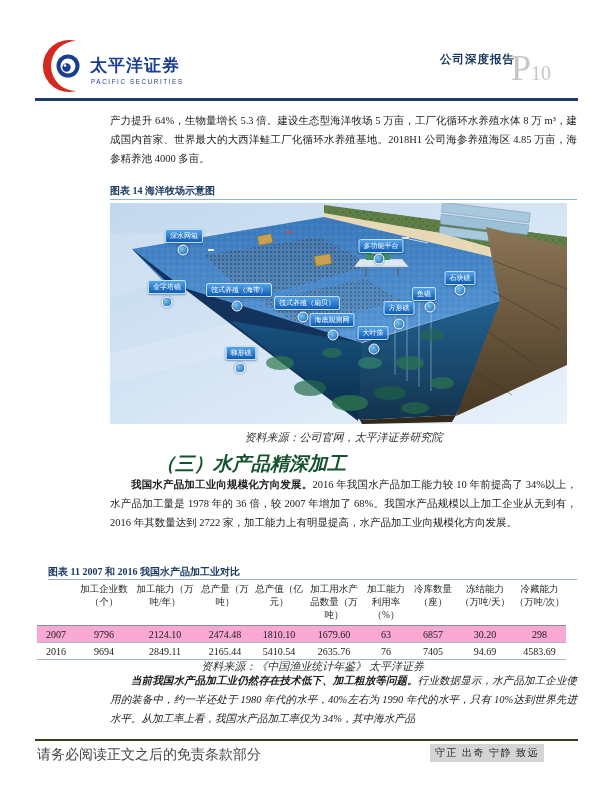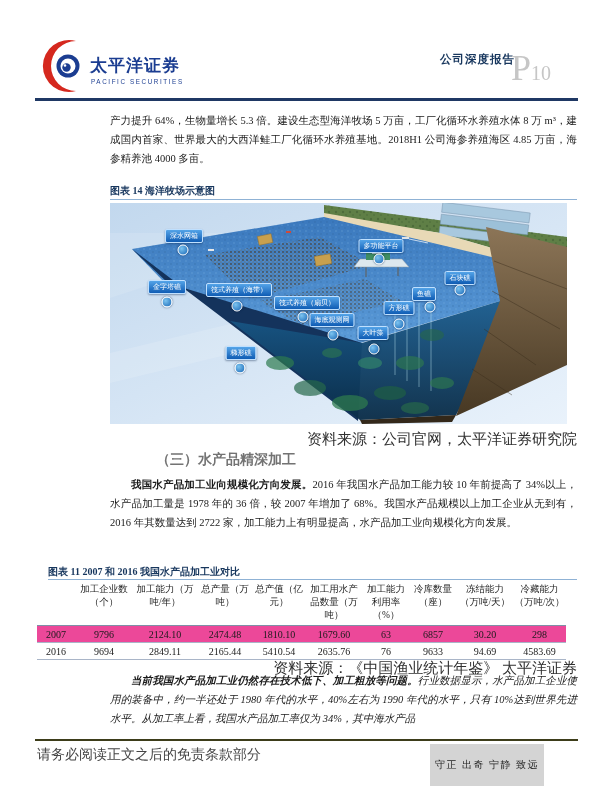--- a/index.html
+++ b/index.html
@@ -27,42 +27,42 @@
   .figure{position:absolute;left:110px;top:203px;width:457px;height:221px;overflow:hidden;}
   .figure svg{display:block;}
   .map-label{position:absolute;transform:translate(-50%,-50%);white-space:nowrap;
       font-family:"Liberation Sans","DejaVu Sans",sans-serif;font-size:7px;color:#fff;
       background:linear-gradient(#54a4e8,#0f5cb4);border:1px solid #bfe0ff;border-radius:2px;
       padding:1px 4px;box-shadow:0 1px 2px rgba(0,30,70,.4);}
   .map-marker{position:absolute;width:9px;height:9px;border-radius:50%;
       transform:translate(-50%,-50%);border:1.5px solid #ffffff;
       background:radial-gradient(circle at 35% 35%, #7cc4f0, #1765b5);
       box-shadow:0 0 2px rgba(0,30,70,.7);}
-  .source{position:absolute;width:467px;left:110px;text-align:right;font-size:15px;
-          color:#303030;}
+  .source{position:absolute;width:467px;left:110px;text-align:center;font-size:11px;
+          font-style:italic;color:#303030;}
   .src14{top:430px;}
   .src15{left:48px;width:529px;top:659px;}
   
-  .section-heading{position:absolute;left:156px;top:451px;font-size:14px;font-weight:bold;
-                   color:#737373;}
+  .section-heading{position:absolute;left:156px;top:451px;font-size:19px;font-weight:bold;
+                   color:#14532d;font-style:italic;}
   
   .cap15{left:48px;top:565px;}
   .cap15-rule{position:absolute;left:48px;top:579px;width:529px;height:1px;background:#8fb2d5;}
   table.cmp{position:absolute;left:37px;top:581px;width:529px;border-collapse:collapse;
             table-layout:fixed;font-size:10px;}
   table.cmp th{font-weight:normal;font-size:9.5px;line-height:13px;text-align:center;
                vertical-align:top;padding:2px 1px 3px;}
   table.cmp thead tr{border-bottom:1px solid #7f8fa6;}
   table.cmp td{text-align:center;height:16px;padding:0;border-bottom:1px solid #a9b5c8;}
-  table.cmp tbody tr.hl{background:#ec4899;}
+  table.cmp tbody tr.hl{background:#f9a8d4;}
   
   .footer-rule{position:absolute;left:35px;top:739px;width:543px;height:2px;background:#3d3d1a;}
   .disclaimer{position:absolute;left:37px;top:746px;font-size:14px;color:#454545;}
   .motto{position:absolute;left:430px;top:744px;background:#d4d4d4;color:#222;
-         font-size:10px;letter-spacing:1.5px;padding:14px 5px;}
+         font-size:10px;letter-spacing:1.5px;padding:2px 5px;}
 </style>
 </head>
 <body>
 
 <div class="page">
 
   <svg class="logo" viewBox="0 0 150 56">
     <path d="M 38 3 A 26 26 0 1 0 38 53 A 20 20 0 0 1 38 3 Z" fill="#d5281e"></path>
     <circle cx="30" cy="28" r="11.5" fill="#1b3d91"></circle>
     <circle cx="30" cy="28" r="7.5" fill="#ffffff"></circle>
@@ -256,21 +256,21 @@
           <td>298</td>
         </tr>
         <tr>
           <td>2016</td>
           <td>9694</td>
           <td>2849.11</td>
           <td>2165.44</td>
           <td>5410.54</td>
           <td>2635.76</td>
           <td>76</td>
-          <td>9633</td>
+          <td>7405</td>
           <td>94.69</td>
           <td>4583.69</td>
         </tr>
       </tbody>
   </table>
   <div class="source src15">资料来源：《中国渔业统计年鉴》 太平洋证券</div>
 
   <div class="para p3"><b>当前我国水产品加工业仍然存在技术低下、加工粗放等问题。</b><span>行业数据显示，水产品加工企业使用的装备中，约一半还处于 1980 年代的水平，40%左右为 1990 年代的水平，只有 10%达到世界先进水平。从加工率上看，我国水产品加工率仅为 34%，其中海水产品</span></div>
 
   <div class="footer-rule"></div>

